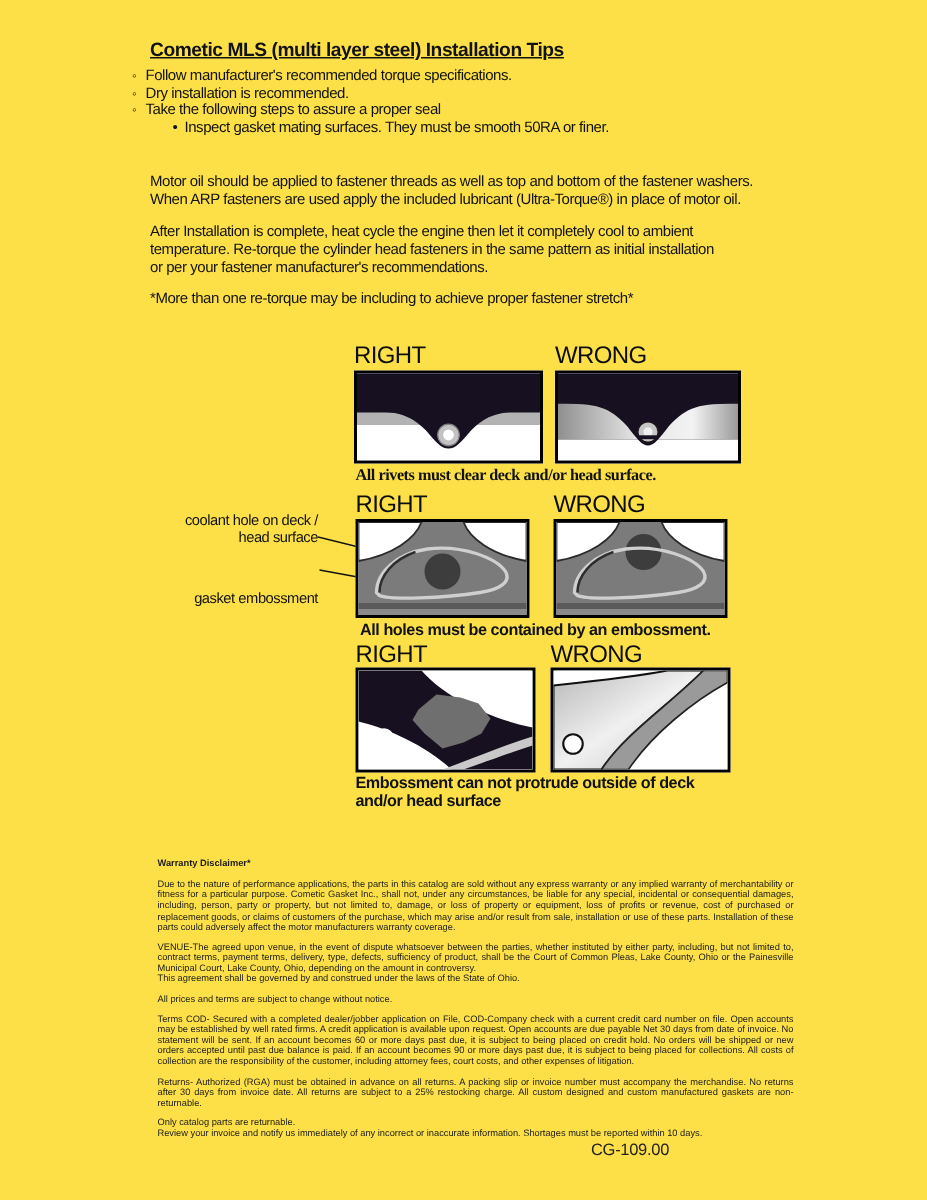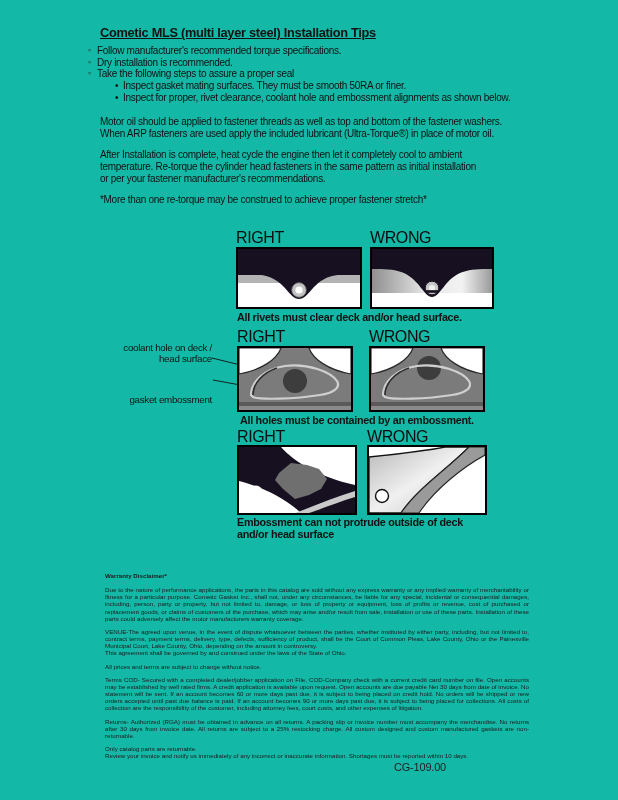--- a/index.html
+++ b/index.html
@@ -1,17 +1,17 @@
 <!DOCTYPE html>
 <html><head>
 <meta charset="utf-8">
 <style>
   html,body{margin:0;padding:0;background:#ffffff;}
   .page{
-    position:relative;width:618px;height:800px;background:#14b8a6;
+    position:relative;width:618px;height:800px;background:#fde047;
     font-family:"Liberation Sans",sans-serif;color:#121212;overflow:hidden;
   }
   
   .title{
     position:absolute;left:100px;top:25px;font-size:12.8px;font-weight:bold;
     letter-spacing:-0.3px;text-decoration:underline;white-space:nowrap;
   }
   .bullets{position:absolute;left:88px;top:45px;width:490px;font-size:10px;letter-spacing:-0.3px;line-height:11.7px;}
   .b-row{white-space:nowrap;}
   .b-row .mk{display:inline-block;width:9px;font-size:9px;vertical-align:top;line-height:11.7px;}
@@ -38,30 +38,29 @@
 
 <div class="page">
 
   <div class="title">Cometic MLS (multi layer steel) Installation Tips</div>
 
   <div class="bullets">
     <div class="b-row"><span class="mk">◦</span><span>Follow manufacturer's recommended torque specifications.</span></div>
     <div class="b-row"><span class="mk">◦</span><span>Dry installation is recommended.</span></div>
     <div class="b-row"><span class="mk">◦</span><span>Take the following steps to assure a proper seal</span></div>
     <div class="b-row b-sub"><span class="mk">•</span><span>Inspect gasket mating surfaces.  They must be smooth 50RA or finer.</span></div>
-    <div class="b-row b-sub"><span class="mk">•</span><span>Inspect for proper, rivet clearance, coolant hole and embossment alignments as shown below.</span></div>
   </div>
 
   <div class="diesel">
     <p>Motor oil should be applied to fastener threads as well as top and bottom of the fastener washers.
 When ARP fasteners are used apply the included lubricant (Ultra-Torque®) in place of motor oil.</p>
     <p>After Installation is complete, heat cycle the engine then let it completely cool to ambient
 temperature. Re-torque the cylinder head fasteners in the same pattern as initial installation
 or per your fastener manufacturer's recommendations.</p>
-    <p>*More than one re-torque may be construed to achieve proper fastener stretch*</p>
+    <p>*More than one re-torque may be including to achieve proper fastener stretch*</p>
   </div>
 
   <div class="dlabel" style="left:236px;top:229px;width:126px;">RIGHT</div>
   <div class="dlabel" style="left:370px;top:229px;width:124px;">WRONG</div>
 
   <div class="dbox" style="left:236px;top:247px;width:126px;height:62px;">
     <svg viewBox="0 0 122 58" preserveAspectRatio="none">
       <rect x="0" y="0" width="122" height="58" fill="#171020"></rect>
       <rect x="0" y="26" width="122" height="8" fill="#b3b3b3"></rect>
       <rect x="0" y="34" width="122" height="24" fill="#ffffff"></rect>
@@ -82,21 +81,21 @@
       </defs>
       <rect x="0" y="0" width="120" height="58" fill="#171020"></rect>
       <rect x="0" y="20" width="120" height="24" fill="url(#g2)"></rect>
       <rect x="0" y="44" width="120" height="14" fill="#ffffff"></rect>
       <path d="M0,0 H120 V20 C94,20 86,22 74,35 C67,44 64,48 60,48 C56,48 53,44 46,35 C34,22 26,20 0,20 Z" fill="#171020"></path>
       <circle cx="60" cy="39" r="6.8" fill="#c6c6c6" stroke="#20161f" stroke-width="1"></circle>
       <circle cx="60" cy="39" r="3.1" fill="#efefef"></circle>
       <rect x="53.4" y="41.2" width="13.2" height="2.6" fill="#171020"></rect>
     </svg>
   </div>
-  <div class="dcap" style="left:237px;top:312px;">All rivets must clear deck and/or head surface.</div>
+  <div class="dcap" style="left:237px;top:312px;font-family:Liberation Serif, serif;">All rivets must clear deck and/or head surface.</div>
 
   <div class="dlabel" style="left:237px;top:328px;width:116px;">RIGHT</div>
   <div class="dlabel" style="left:369px;top:328px;width:116px;">WRONG</div>
 
   <div class="callout" style="left:118px;top:342px;">coolant hole on
 deck / head surface</div>
   <div class="callout" style="left:118px;top:394px;">gasket embossment</div>
   <svg class="leader" style="left:212px;top:352px;" width="85" height="42">
     <line x1="0" y1="6" x2="81" y2="26" stroke="#111" stroke-width="0.9"></line>
     <line x1="1" y1="28" x2="50" y2="37" stroke="#111" stroke-width="0.9"></line>

